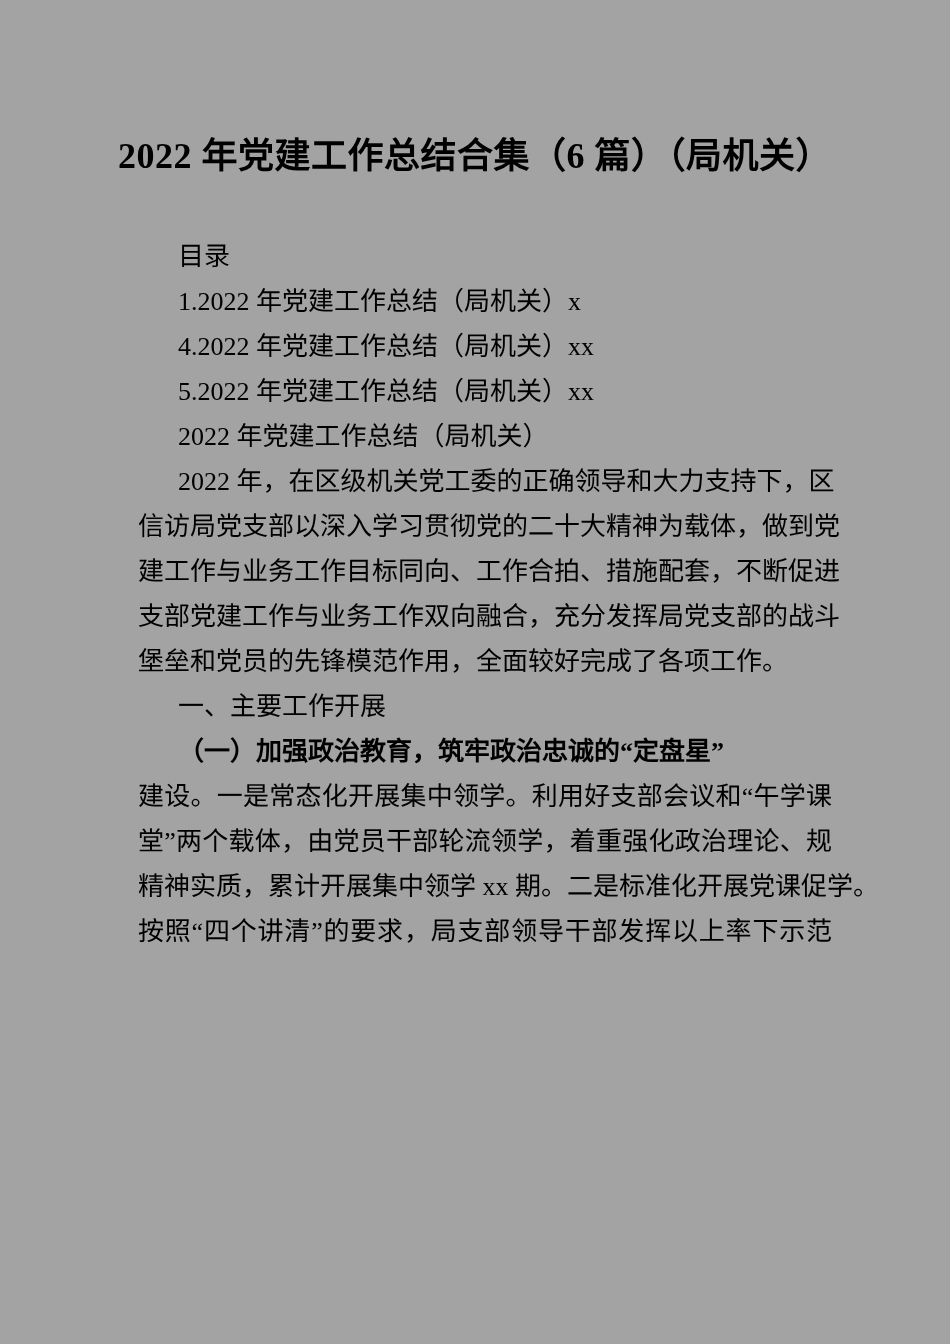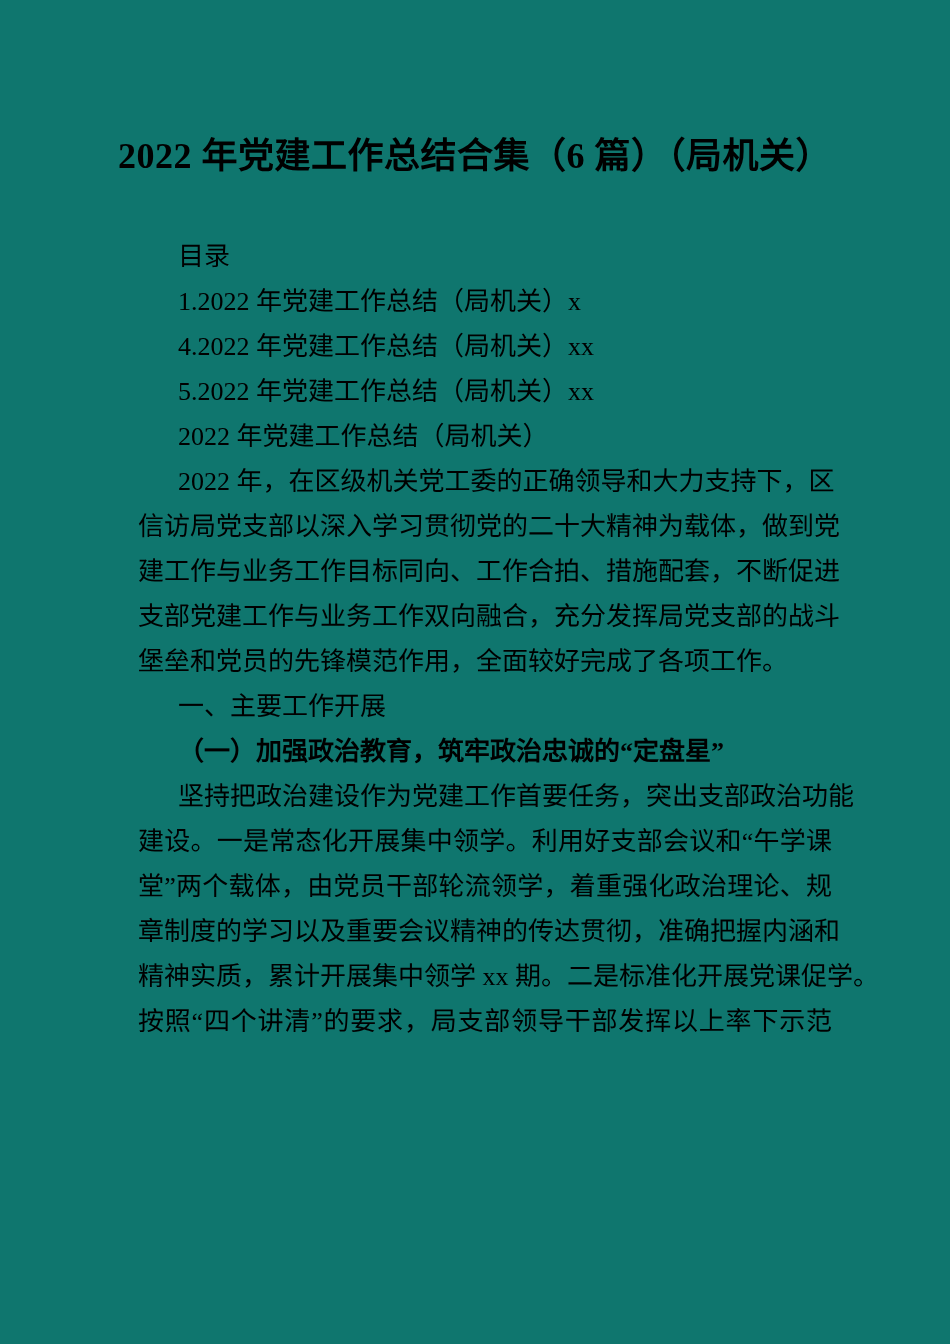--- a/index.html
+++ b/index.html
@@ -4,21 +4,21 @@
 <style>
   html, body {
     margin: 0;
     padding: 0;
     background: #ffffff;
   }
   .page {
     position: relative;
     width: 950px;
     height: 1344px;
-    background: #0f766e;
+    background: #a3a3a3;
     color: #000000;
     overflow: hidden;
     font-family: "Liberation Serif", "DejaVu Serif", serif;
   }
   .doc-title {
     position: absolute;
     top: 131px;
     left: 118px;
     width: 714px;
     margin: 0;
@@ -77,21 +77,19 @@
     <div class="line ind j">2022 年，在区级机关党工委的正确领导和大力支持下，区</div>
     <div class="line j">信访局党支部以深入学习贯彻党的二十大精神为载体，做到党</div>
     <div class="line j">建工作与业务工作目标同向、工作合拍、措施配套，不断促进</div>
     <div class="line j">支部党建工作与业务工作双向融合，充分发挥局党支部的战斗</div>
     <div class="line">堡垒和党员的先锋模范作用，全面较好完成了各项工作。</div>
 
     <div class="line ind h1">一、主要工作开展</div>
 
     <div class="line ind h2">（一）加强政治教育，筑牢政治忠诚的“定盘星”</div>
 
-    <div class="line ind j">坚持把政治建设作为党建工作首要任务，突出支部政治功能</div>
     <div class="line j">建设。一是常态化开展集中领学。利用好支部会议和“午学课</div>
     <div class="line j">堂”两个载体，由党员干部轮流领学，着重强化政治理论、规</div>
-    <div class="line j">章制度的学习以及重要会议精神的传达贯彻，准确把握内涵和</div>
     <div class="line j">精神实质，累计开展集中领学 xx 期。二是标准化开展党课促学。</div>
     <div class="line j">按照“四个讲清”的要求，局支部领导干部发挥以上率下示范</div>
 
   </div>
 </div>
 
 </body></html>

